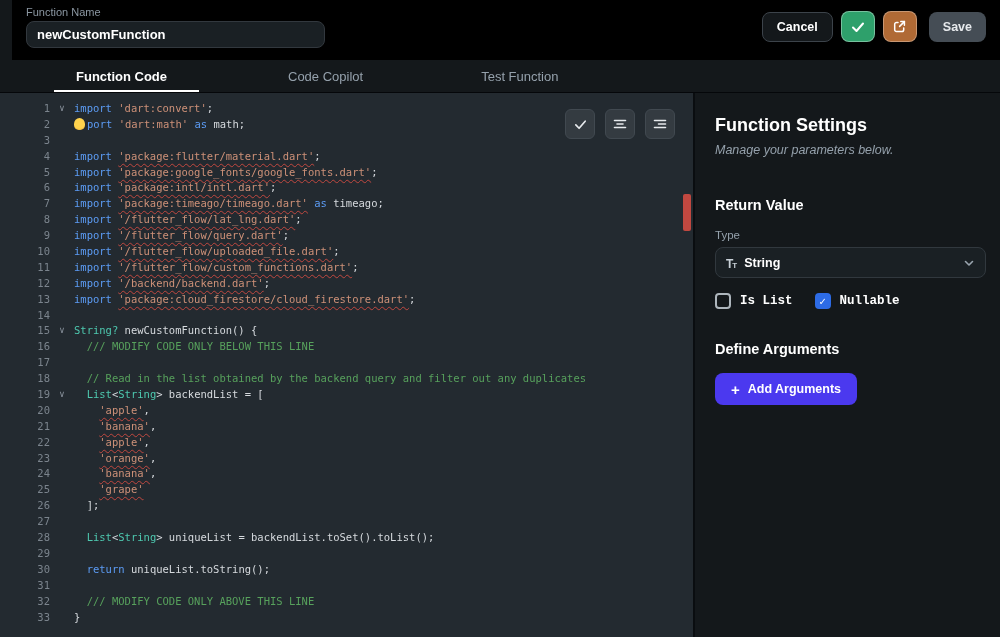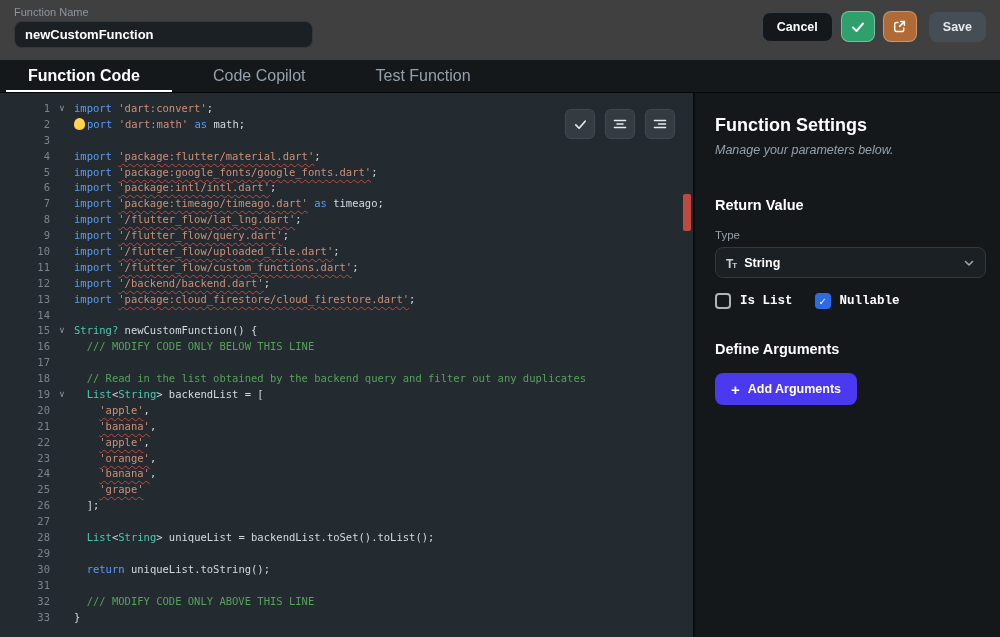--- a/index.html
+++ b/index.html
@@ -1,35 +1,35 @@
 <!DOCTYPE html>
 <html style="--accent-blue: #4B39EF; --checkbox-blue: #2D6BE5; --success-green: #2EA06B; --warning-orange: #B06A35; --error-red: #C14840; --tok-kw: #5C9CF5; --tok-str: #CE9178; --tok-com: #57A15C; --tok-typ: #4EC9B0; --tok-txt: #D6DADE;"><head>
 <meta charset="utf-8">
 <style>
   * { margin:0; padding:0; box-sizing:border-box; }
   html,body { width:1000px; height:637px; overflow:hidden; }
   body { background:#14181b; font-family:"Liberation Sans", sans-serif; position:relative; }
 
   
-  .topbar { position:relative; height:60px; background:#404040; }
+  .topbar { position:relative; height:60px; background:#000000;margin-left:12px; }
   .fn-label { position:absolute; left:14px; top:6px; font-size:11px; color:#8b97a2; }
   .fn-input { position:absolute; left:14px; top:21px; width:299px; height:27px; background:#1a2024;
               border:1px solid #32383e; border-radius:8px; color:#fff; font-size:13px; font-weight:600;
               padding:0 10px; font-family:"Liberation Sans",sans-serif; outline:none; }
   .topbar-actions { position:absolute; right:14px; top:11px; display:flex; gap:8px; align-items:center; }
   .btn { height:30px; border-radius:8px; display:inline-flex; align-items:center; justify-content:center;
          font-size:12.5px; font-weight:700; cursor:pointer; border:none; font-family:"Liberation Sans",sans-serif; }
   .btn-cancel { background:#14181b; border:1px solid #3c434a; color:#fff; padding:0 14px; }
   .btn-green  { width:34px; height:31px; background:var(--success-green,#2ea06b); border:1px solid rgba(255,255,255,.35); }
   .btn-orange { width:34px; height:31px; background:var(--warning-orange,#b06a35); border:1px solid rgba(255,255,255,.3); }
   .btn-save   { background:#454d55; color:#e6e9ec; padding:14px 14px; margin-left:4px;text-align:right; }
 
   
   .tabbar { height:33px; display:flex; border-bottom:1px solid #05070a; background:#14181b; }
-  .tab { font-size:16px; color:#95a1ac; padding:0 35px; display:flex; align-items:center; position:relative; cursor:pointer; }
+  .tab { font-size:13px; color:#95a1ac; padding:0 35px; display:flex; align-items:center; position:relative; cursor:pointer;margin-left:48px; }
   .tab:first-child { padding-left:28px; padding-right:38px; }
   .tab.active { color:#fff; font-weight:700; }
   .tab.active::after { content:""; position:absolute; left:6px; right:6px; bottom:0; height:2px; background:#fff; }
 
   
   .main { display:flex; height:544px; }
   .editor { width:695px; position:relative; background:#232a30; border-right:2px solid #0a0d10; flex:none; }
   .code-lines { position:absolute; top:8px; left:0; right:12px;
                 font-family:"DejaVu Sans Mono", monospace; font-size:10.5px; line-height:15.9px; }
   .line { display:flex; height:15.9px; align-items:center; }

